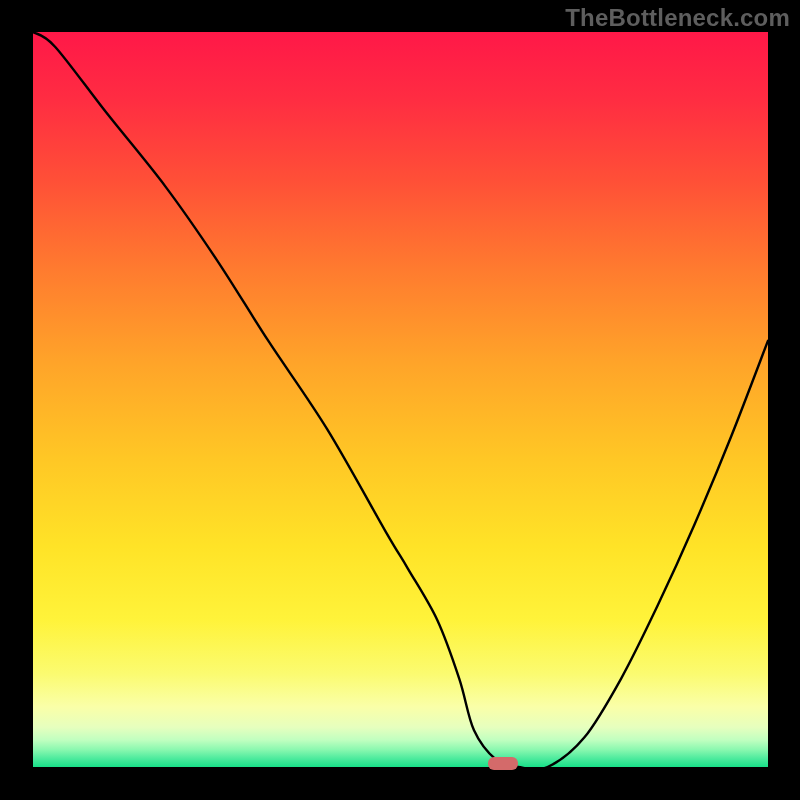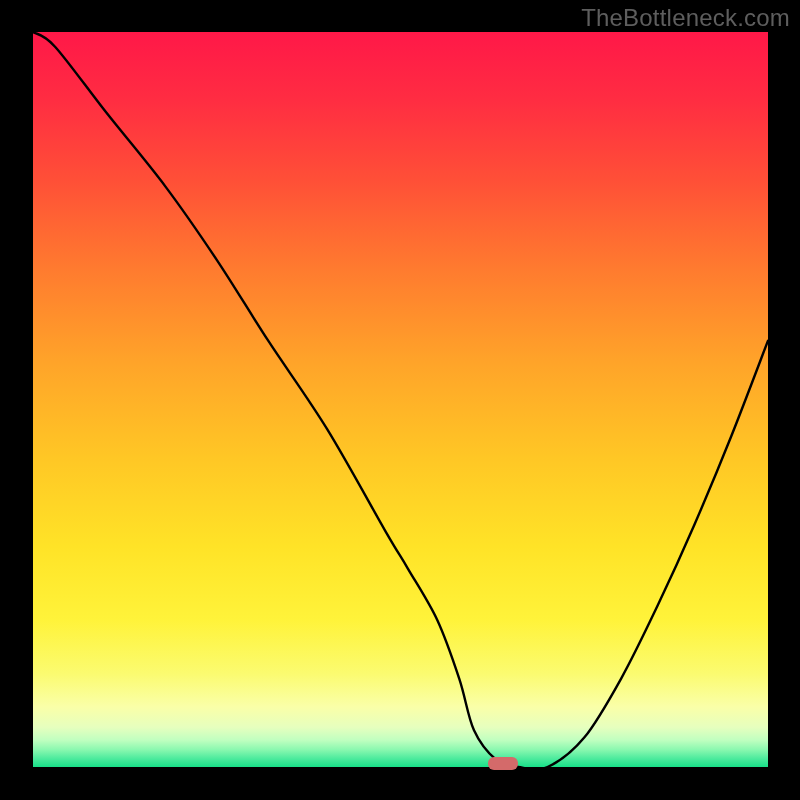--- a/index.html
+++ b/index.html
@@ -16,21 +16,21 @@
     width: 800px;
     height: 800px;
     background: #000;
   }
   .watermark {
     position: absolute;
     top: 4px;
     right: 10px;
     color: #5e5e5e;
     font-size: 24px;
-    font-weight: normal;
+    font-weight: bold;
     letter-spacing: 0.2px;
     z-index: 5;
   }
   .plot-area {
     position: absolute;
     box-sizing: border-box;
   }
   .plot-area svg {
     display: block;
     width: 100%;

